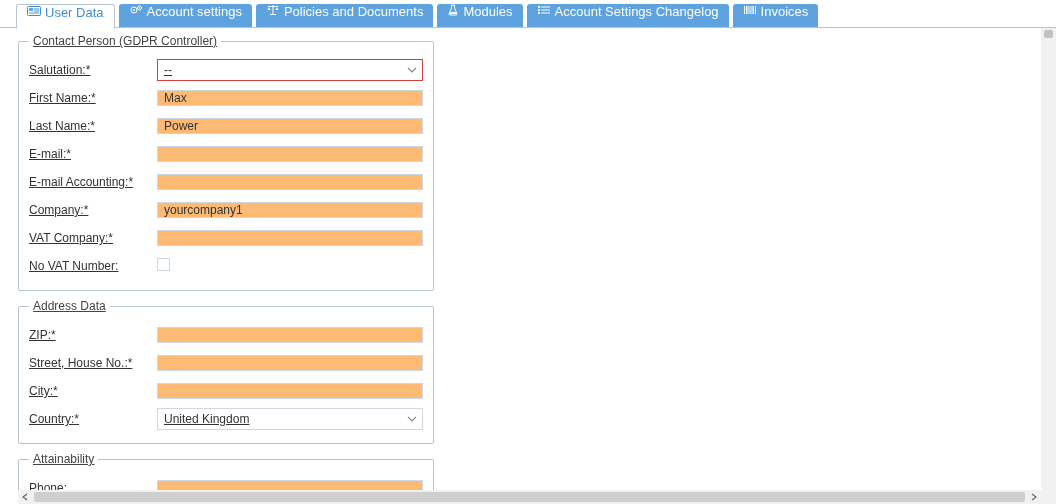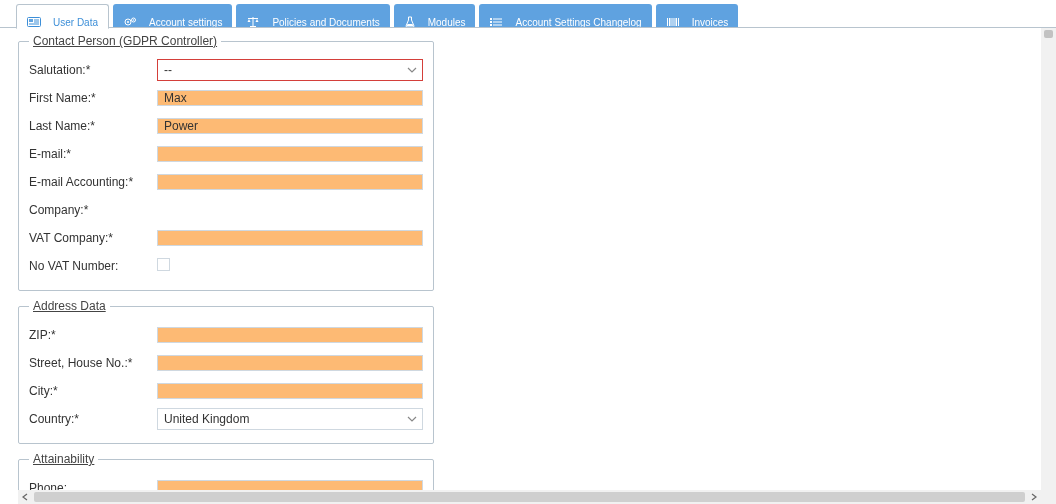--- a/index.html
+++ b/index.html
@@ -36,28 +36,28 @@
   .tabs {
     display: flex;
     align-items: flex-end;
     gap: 4px;
     padding: 2px 2px 0 16px;
     height: 28px;
     position: relative;
   }
   .tab {
     display: flex;
-    align-items: flex-end;
-    gap: 12px;
+    align-items: flex-start;
+    gap: 4px;
     height: 24px;
     padding: 0 10px;
     background: var(--blue-tab);
     color: #fff;
     border-radius: 3px 3px 0 0;
-    font-size: 10px;
+    font-size: 13px;
     cursor: pointer;
     white-space: nowrap;
   }
   .tab .t-icon { display:inline-flex; }
   .tab.active {
     background: #fff;
     color: var(--blue-active);
     border: 1px solid var(--panel-border);
     border-bottom: 1px solid #fff;
     position: relative;
@@ -100,20 +100,21 @@
     padding: 0 4px;
     color: #444;
     font-size: 12px;
     text-decoration: underline;
   }
   .row {
     display: flex;
     align-items: center;
     margin: 4px 0;
     min-height: 24px;
+    text-decoration: underline;
   }
   .row label {
     width: 128px;
     flex: 0 0 128px;
     color: var(--label);
     font-size: 12px;
   }
   .field-wrap { flex: 1; }
   input[type="text"].field {
     width: 100%;
@@ -319,20 +320,21 @@
         <div class="row">
           <label>E-mail:*</label>
           <div class="field-wrap"><input type="text" class="field" value="" style=""></div>
         </div>
         <div class="row">
           <label>E-mail Accounting:*</label>
           <div class="field-wrap"><input type="text" class="field" value="" style=""></div>
         </div>
         <div class="row">
           <label>Company:*</label>
+          <div class="field-wrap"><input type="text" class="field" value="yourcompany1" style=""></div>
         </div>
         <div class="row">
           <label>VAT Company:*</label>
           <div class="field-wrap"><input type="text" class="field" value="" style=""></div>
         </div>
         <div class="row">
           <label>No VAT Number:</label>
           <div class="field-wrap"><input type="checkbox" class="chk" style=""></div>
         </div>
       </fieldset>

